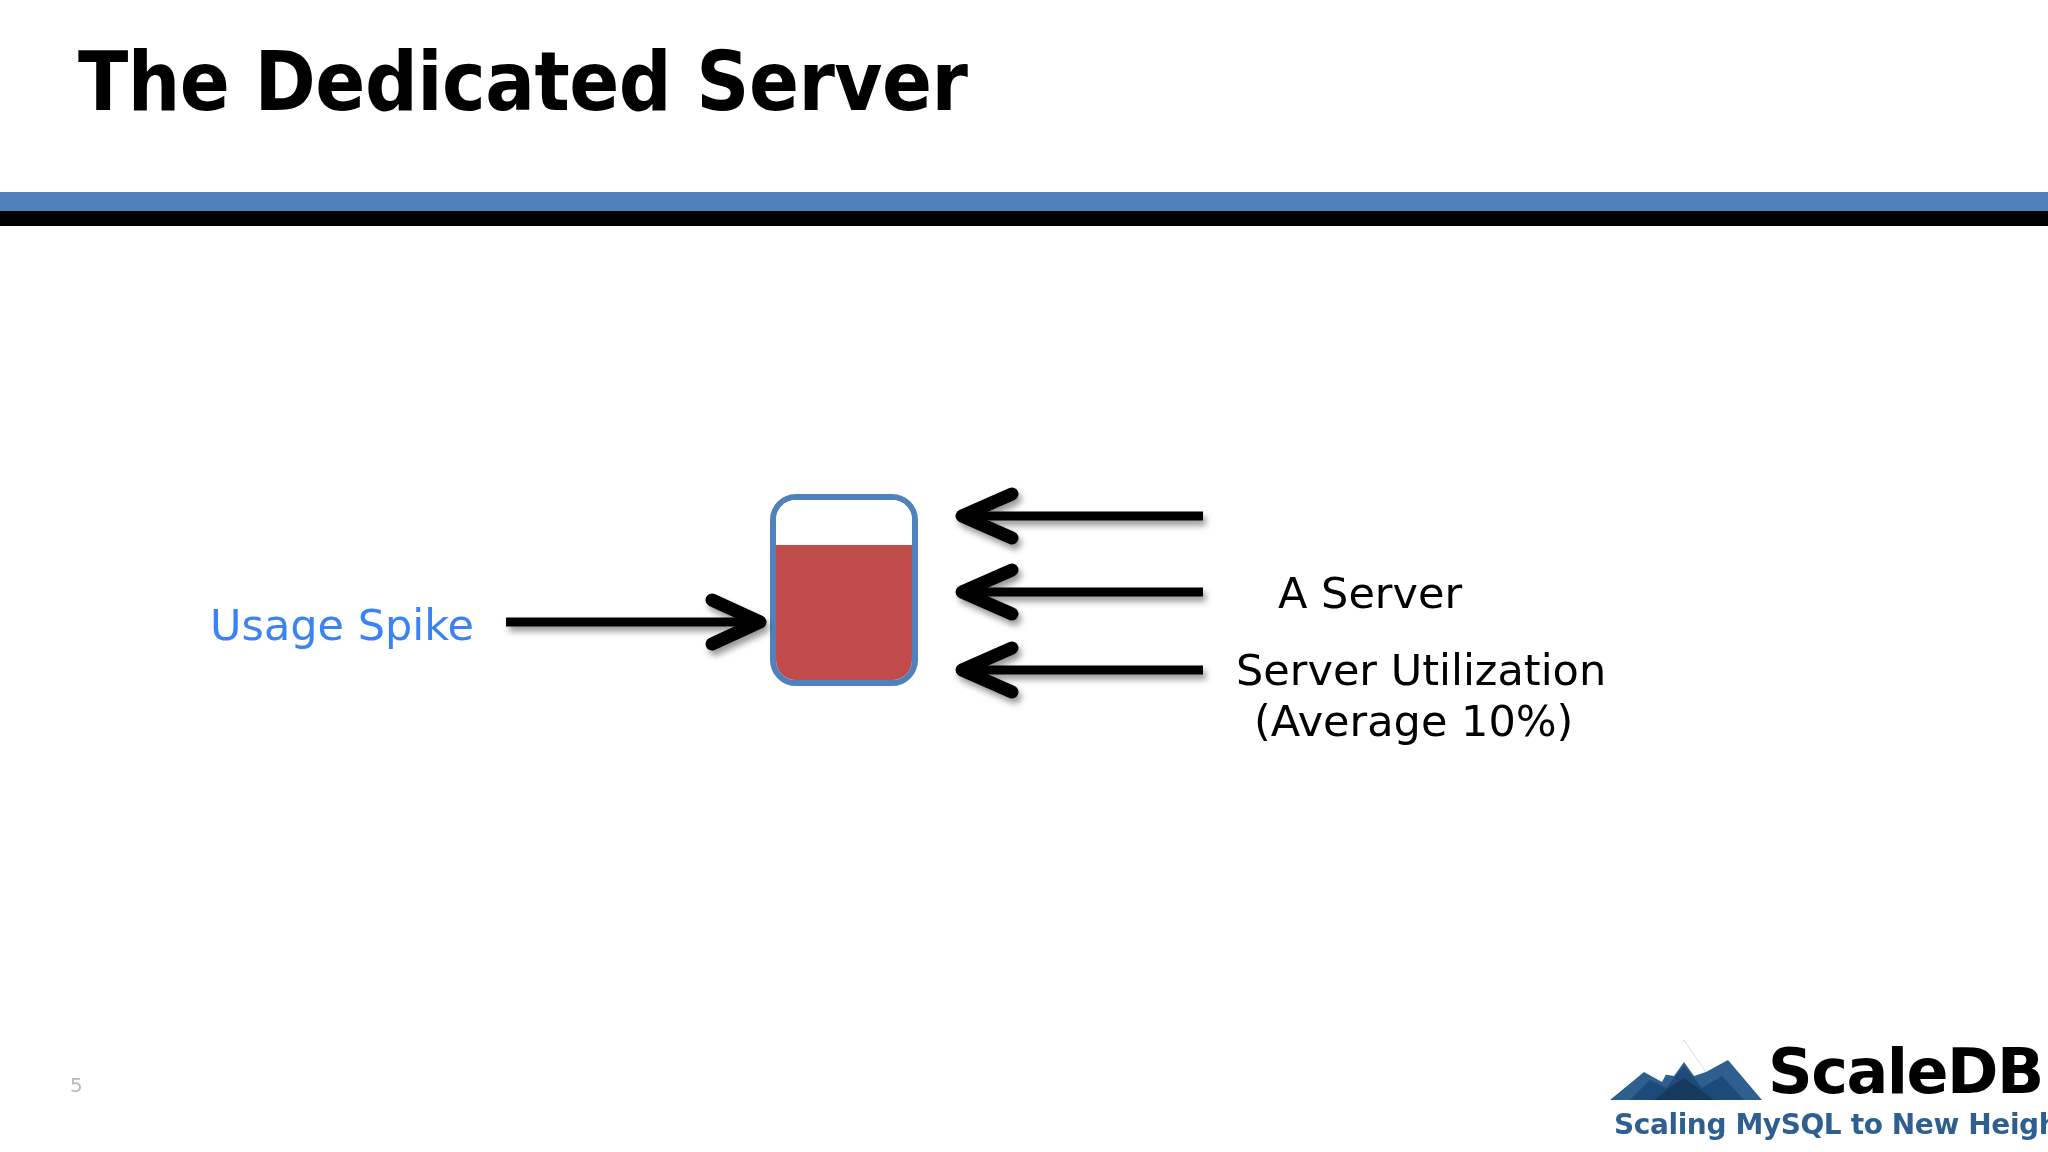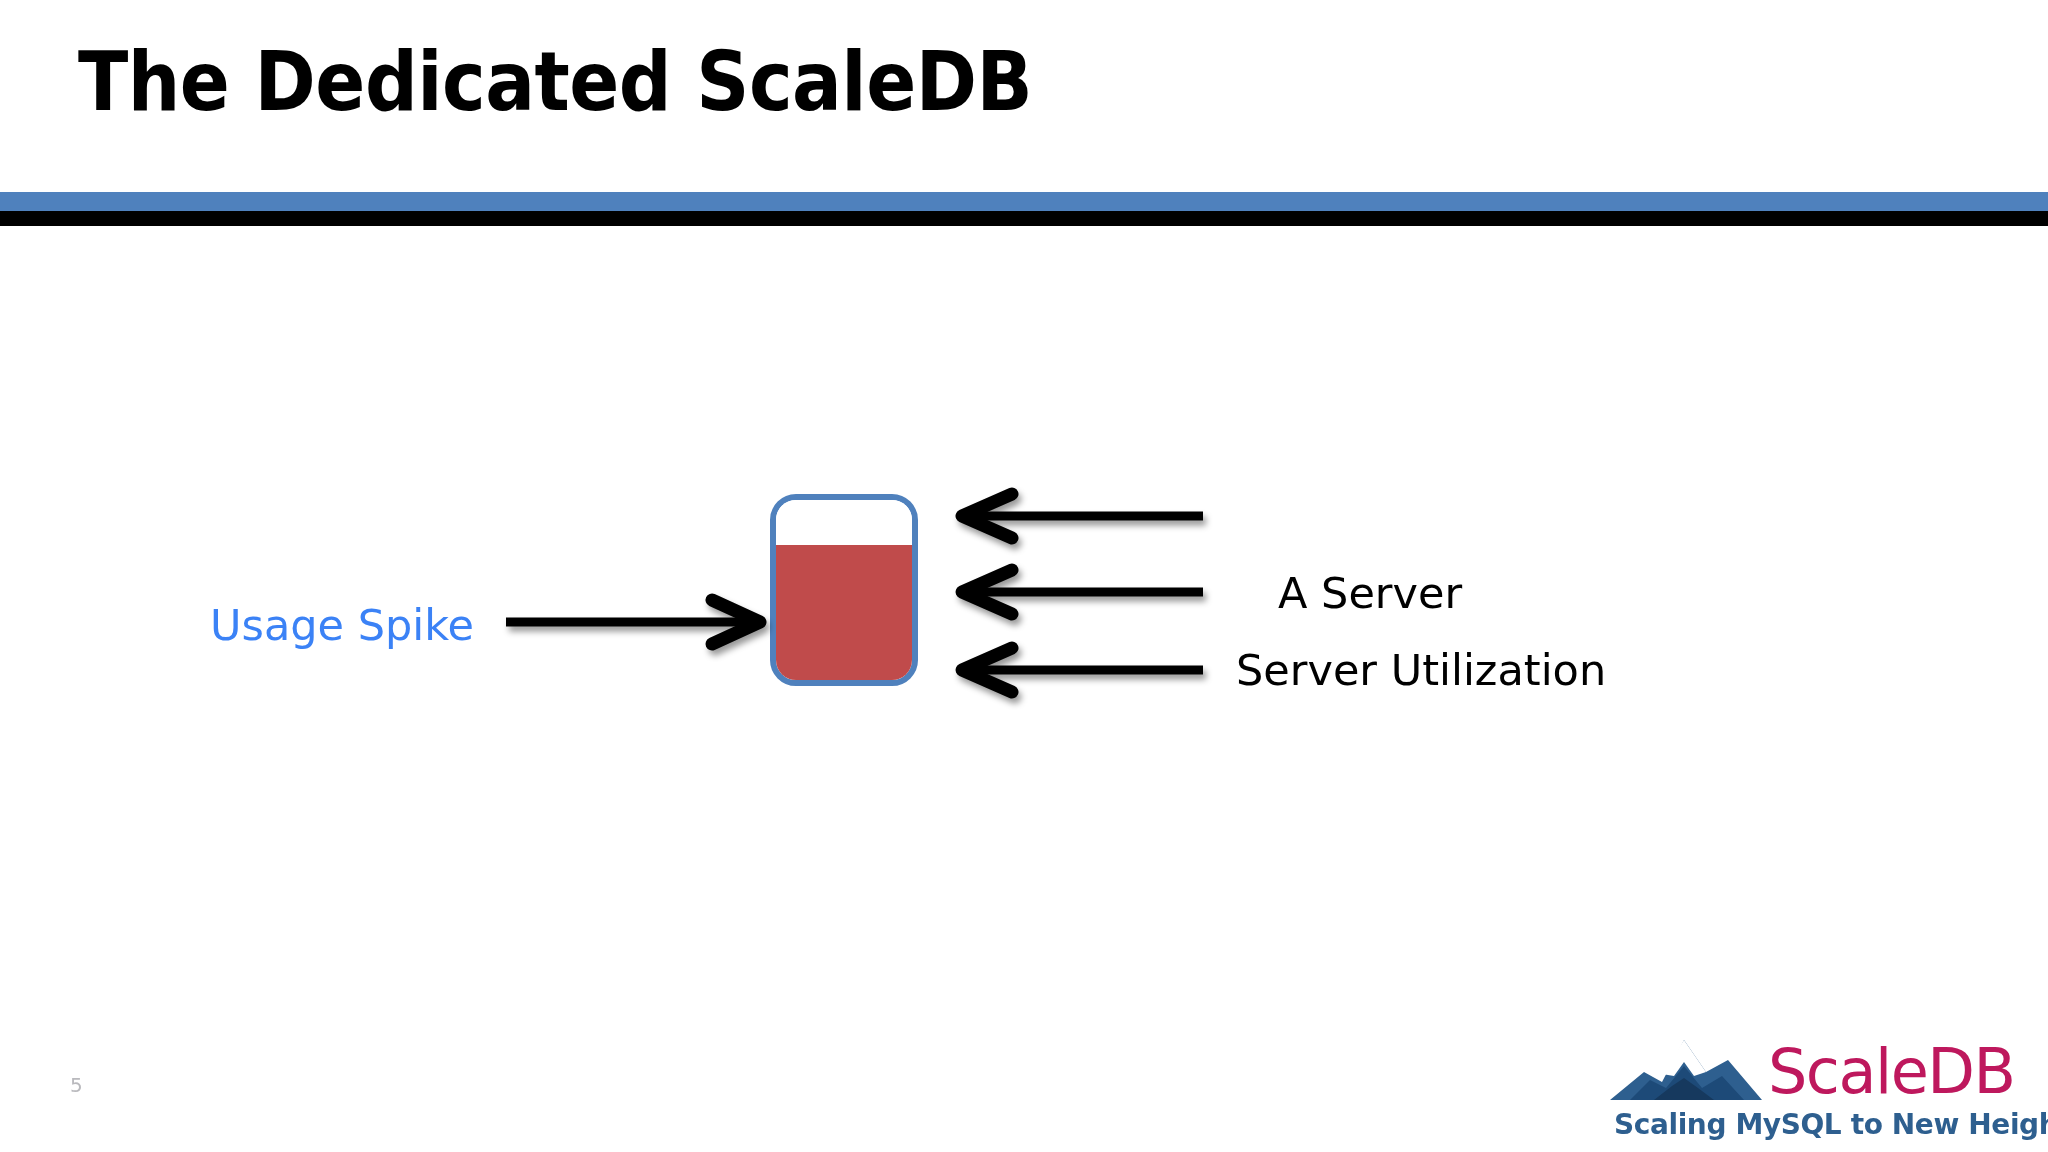--- a/index.html
+++ b/index.html
@@ -143,22 +143,22 @@
     align-items: flex-end;
   }
   #brand-mountain-icon {
     width: 152px;
     height: 68px;
     display: block;
   }
   #brand-name {
     font-family: "DejaVu Sans", sans-serif;
     font-size: 62px;
-    font-weight: normal;
-    color: #be185d;
+    font-weight: bold;
+    color: #000000;
     letter-spacing: -1.5px;
     line-height: 0.92;
     margin-left: 6px;
   }
   #brand-tagline {
     position: absolute;
     left: 4px;
     top: 76px;
     font-family: "DejaVu Sans", sans-serif;
     font-size: 28px;
@@ -166,21 +166,21 @@
     color: #2e5f8f;
     letter-spacing: -0.4px;
     white-space: nowrap;
   }
 </style>
 </head>
 <body>
 
 <div id="slide">
 
-  <div id="slide-title">The Dedicated ScaleDB</div>
+  <div id="slide-title">The Dedicated Server</div>
 
   <div id="divider-blue"></div>
   <div id="divider-black"></div>
 
   <div id="server-container">
     <div id="server-headroom"></div>
     <div id="server-utilization-fill"></div>
   </div>
 
   <svg id="arrow-layer" viewBox="0 0 2048 1152" width="2048" height="1152" xmlns="http://www.w3.org/2000/svg">
@@ -209,20 +209,21 @@
       <line x1="506" y1="622" x2="748" y2="622" stroke="#000000" stroke-width="9"></line>
       <polyline points="712,600 760,622 712,644" fill="none" stroke="#000000" stroke-width="13" stroke-linecap="round" stroke-linejoin="round"></polyline>
     </g>
   </svg>
 
 
   <div class="callout-label" id="label-a-server">A Server</div>
 
   <div class="callout-label" id="label-utilization">
     <span class="util-line1">Server Utilization</span>
+    <span class="util-line2">(Average 10%)</span>
   </div>
 
   <div id="label-usage-spike">Usage Spike</div>
 
   <div id="page-number">5</div>
 
   <div id="brand-logo">
     <div id="brand-wordmark-row">
       <svg id="brand-mountain-icon" viewBox="0 0 152 68" xmlns="http://www.w3.org/2000/svg">
         <polygon points="0,68 34,40 52,50 74,8 96,40 118,28 152,68" fill="#2e5f8f"></polygon>

